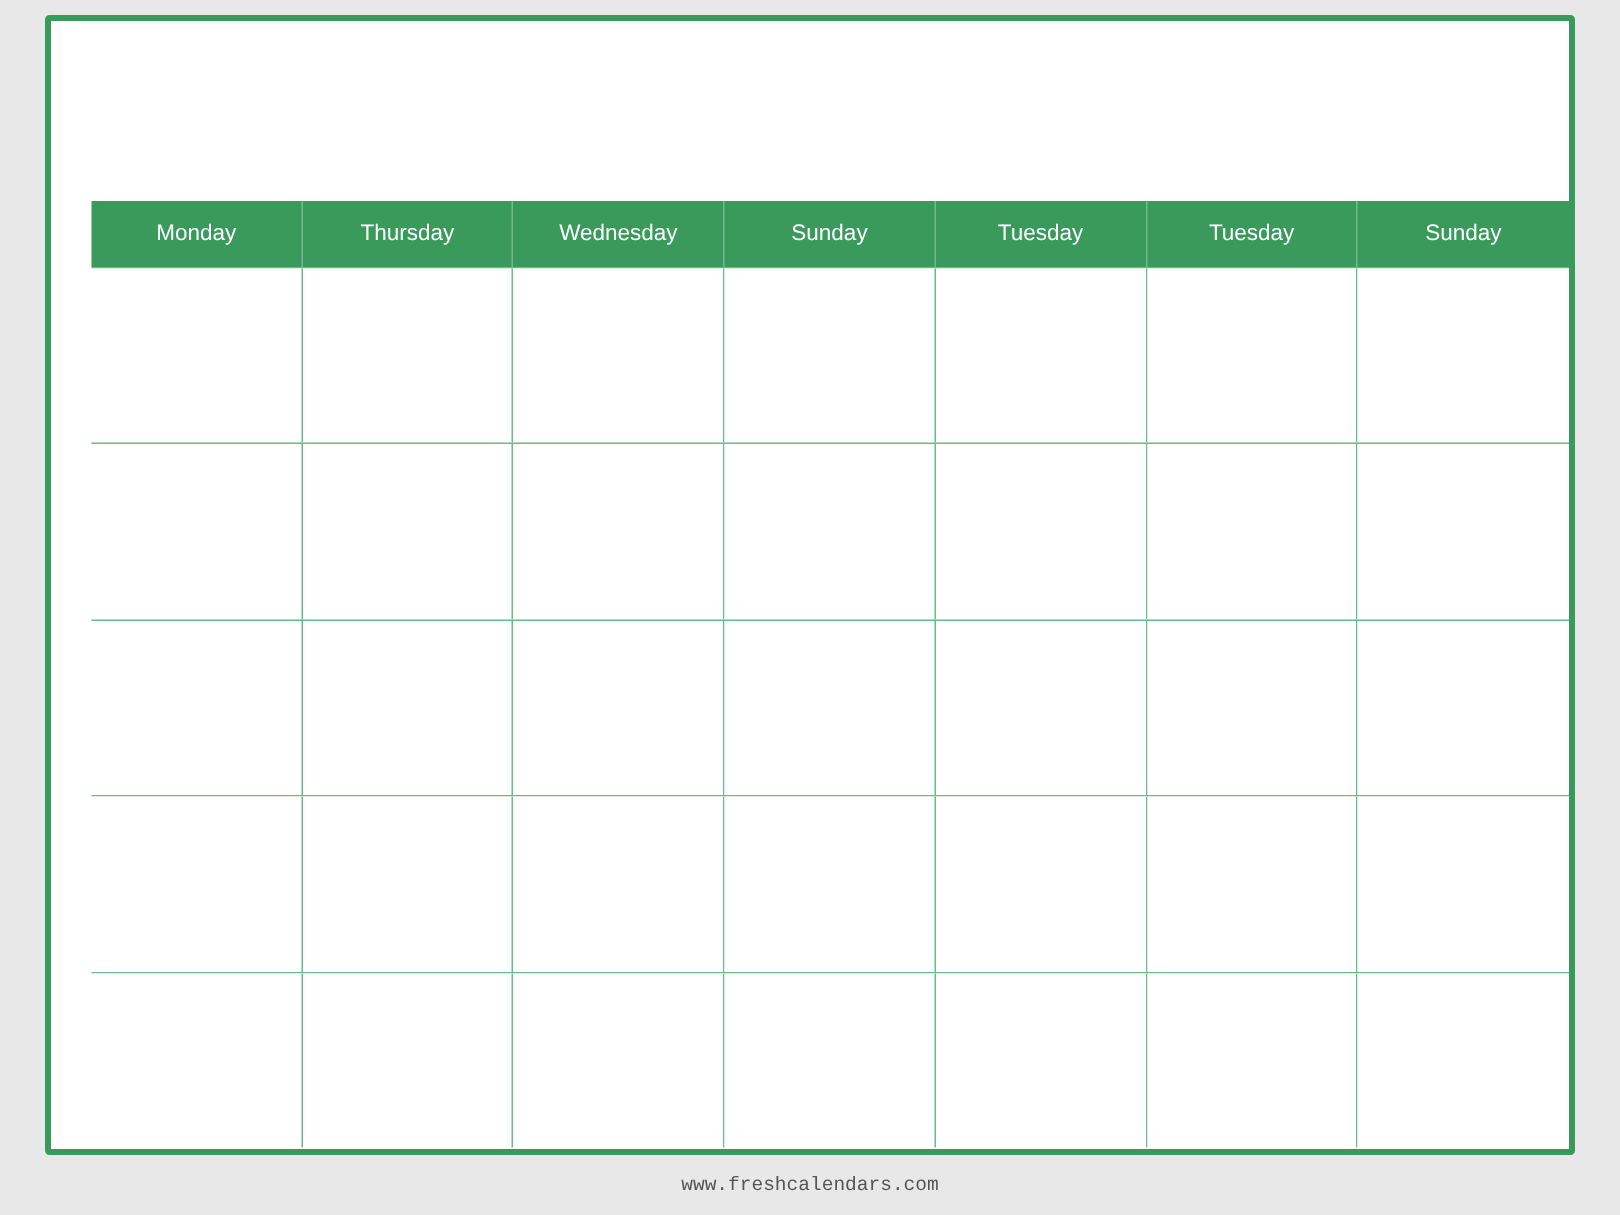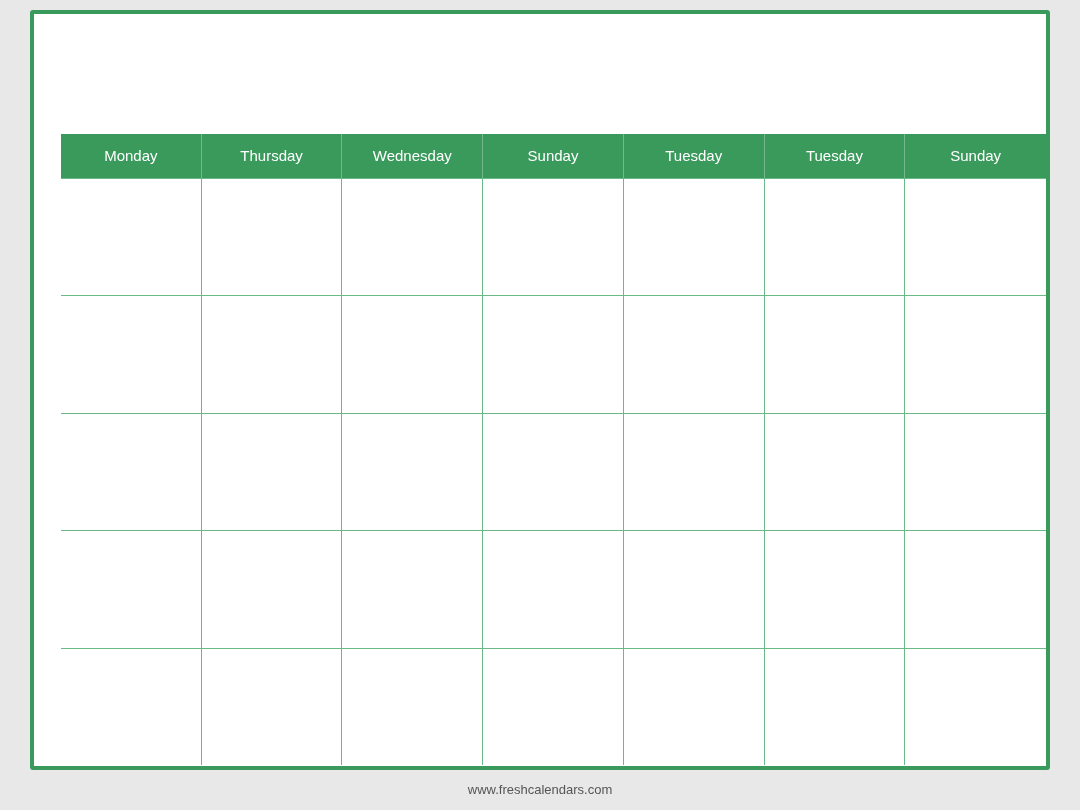--- a/index.html
+++ b/index.html
@@ -87,20 +87,21 @@
     .calendar-cell:last-child {
       border-right: none;
     }
 
     .footer {
       text-align: right;
       padding: 6px 0 4px 0;
       font-size: 13px;
       color: #555;
       background: #e8e8e8;
+      font-family: Liberation Mono, monospace;
     }
   </style>
 </head>
 <body>
 
 <div style="display:flex; flex-direction:column; align-items:center; gap:6px;">
   <div class="calendar-wrapper">
     <div class="calendar-title-area"></div>
     <div class="calendar-grid">
       <div class="days-header">

